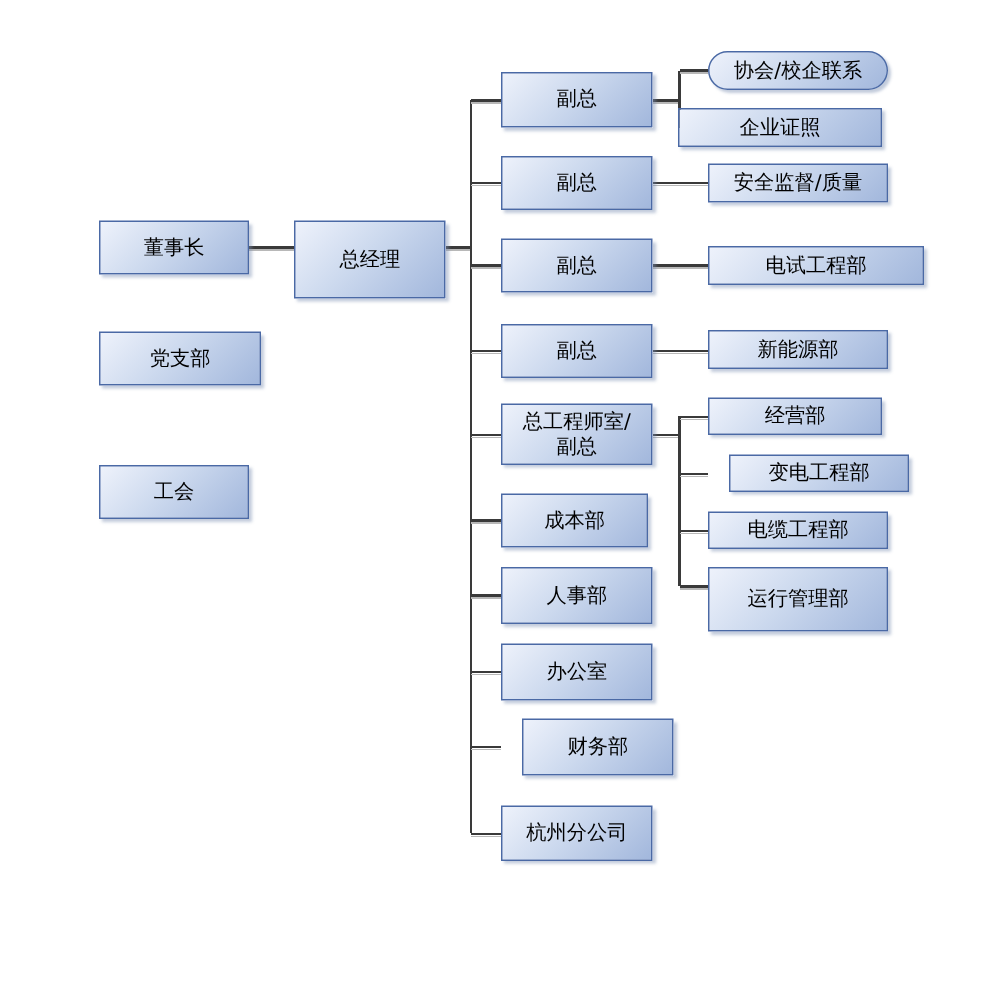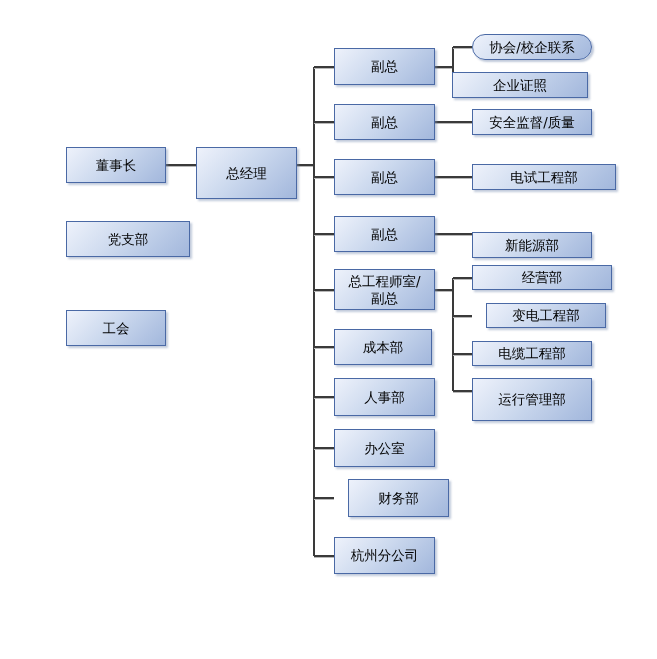--- a/index.html
+++ b/index.html
@@ -90,21 +90,21 @@
       <line x1="453" y1="316" x2="472" y2="316" class="conn-main"></line>
       <line x1="453" y1="355.7" x2="472" y2="355.7" class="conn-shadow"></line>
       <line x1="453" y1="354" x2="472" y2="354" class="conn-main"></line>
       <line x1="453" y1="392.7" x2="472" y2="392.7" class="conn-shadow"></line>
       <line x1="453" y1="391" x2="472" y2="391" class="conn-main"></line>
     </svg>
   <div>
       <div class="org-node" style="left: 66px; top: 147px; width: 100px; height: 36px;">
         <span>董事长</span>
       </div>
-      <div class="org-node" style="left: 66px; top: 221px; width: 124px; height: 36px;">
+      <div class="org-node" style="left: 66px; top: 221px; width: 108px; height: 36px;">
         <span>党支部</span>
       </div>
       <div class="org-node" style="left: 66px; top: 310px; width: 100px; height: 36px;">
         <span>工会</span>
       </div>
       <div class="org-node" style="left: 196px; top: 147px; width: 101px; height: 52px;">
         <span>总经理</span>
       </div>
       <div class="org-node" style="left: 334px; top: 48px; width: 101px; height: 37px;">
         <span>副总</span>
@@ -142,24 +142,24 @@
       </div>
       <div class="org-node" style="left: 452px; top: 72px; width: 136px; height: 26px;">
         <span>企业证照</span>
       </div>
       <div class="org-node" style="left: 472px; top: 109px; width: 120px; height: 26px;">
         <span>安全监督/质量</span>
       </div>
       <div class="org-node" style="left: 472px; top: 164px; width: 144px; height: 26px;">
         <span>电试工程部</span>
       </div>
-      <div class="org-node" style="left: 472px; top: 232px; width: 120px; height: 26px;">
+      <div class="org-node" style="left: 472px; top: 220px; width: 120px; height: 26px;">
         <span>新能源部</span>
       </div>
-      <div class="org-node" style="left: 472px; top: 265px; width: 140px; height: 25px; text-align: right;">
+      <div class="org-node" style="left: 472px; top: 265px; width: 116px; height: 25px; text-align: right;">
         <span>经营部</span>
       </div>
       <div class="org-node" style="left: 472px; top: 303px; width: 120px; height: 25px; margin-left: 14px;">
         <span>变电工程部</span>
       </div>
       <div class="org-node" style="left: 472px; top: 341px; width: 120px; height: 25px;">
         <span>电缆工程部</span>
       </div>
       <div class="org-node" style="left: 472px; top: 378px; width: 120px; height: 43px;">
         <span>运行管理部</span>

